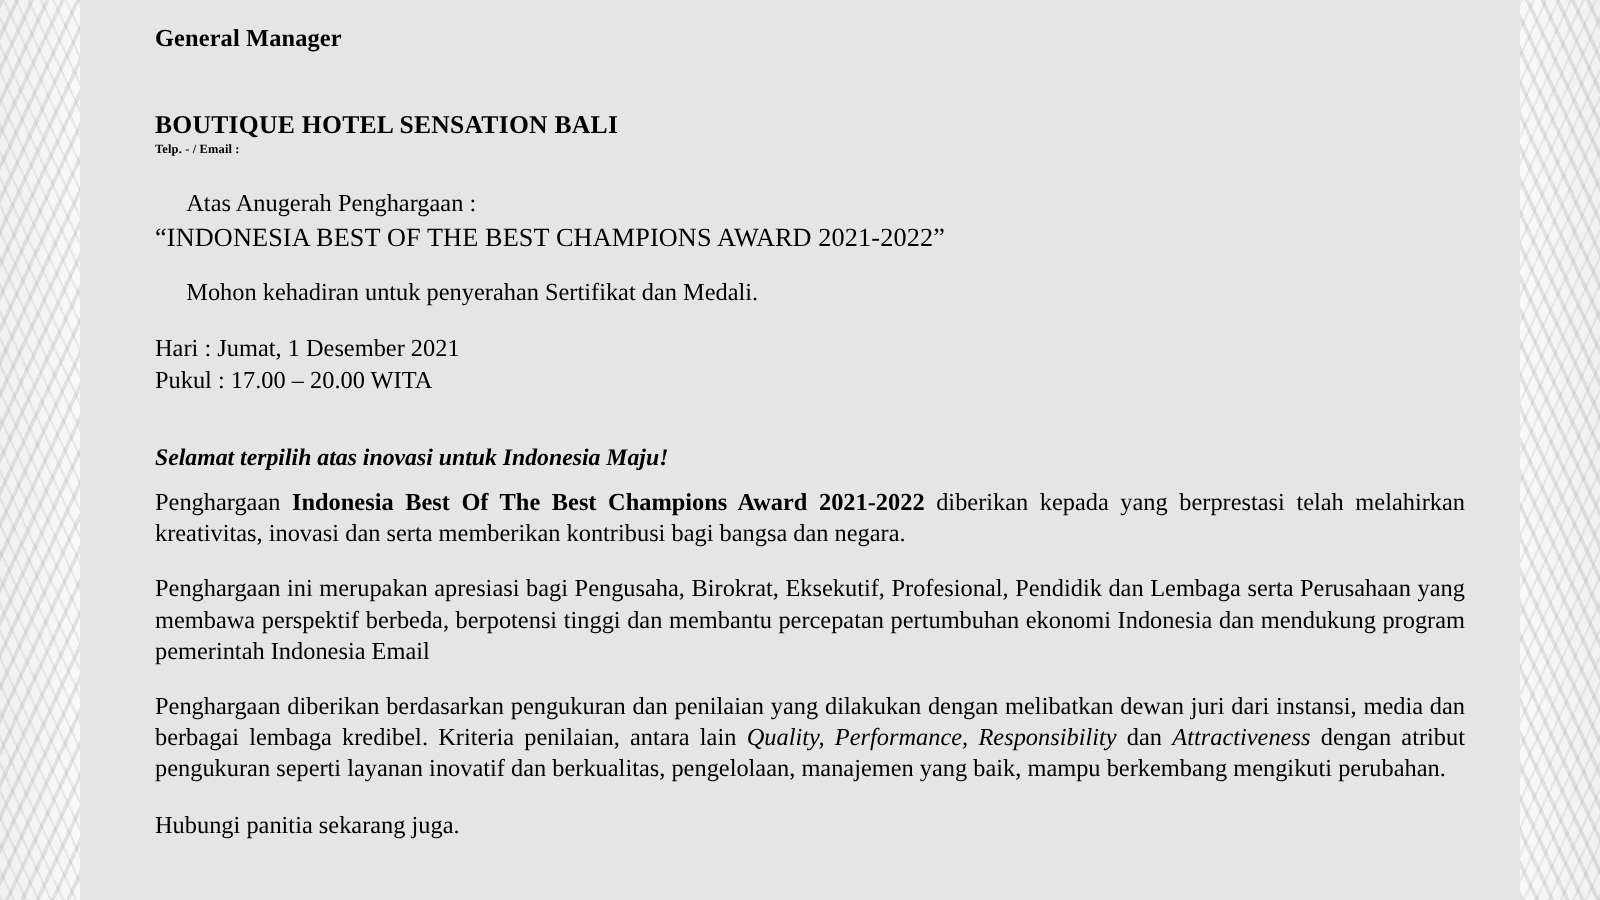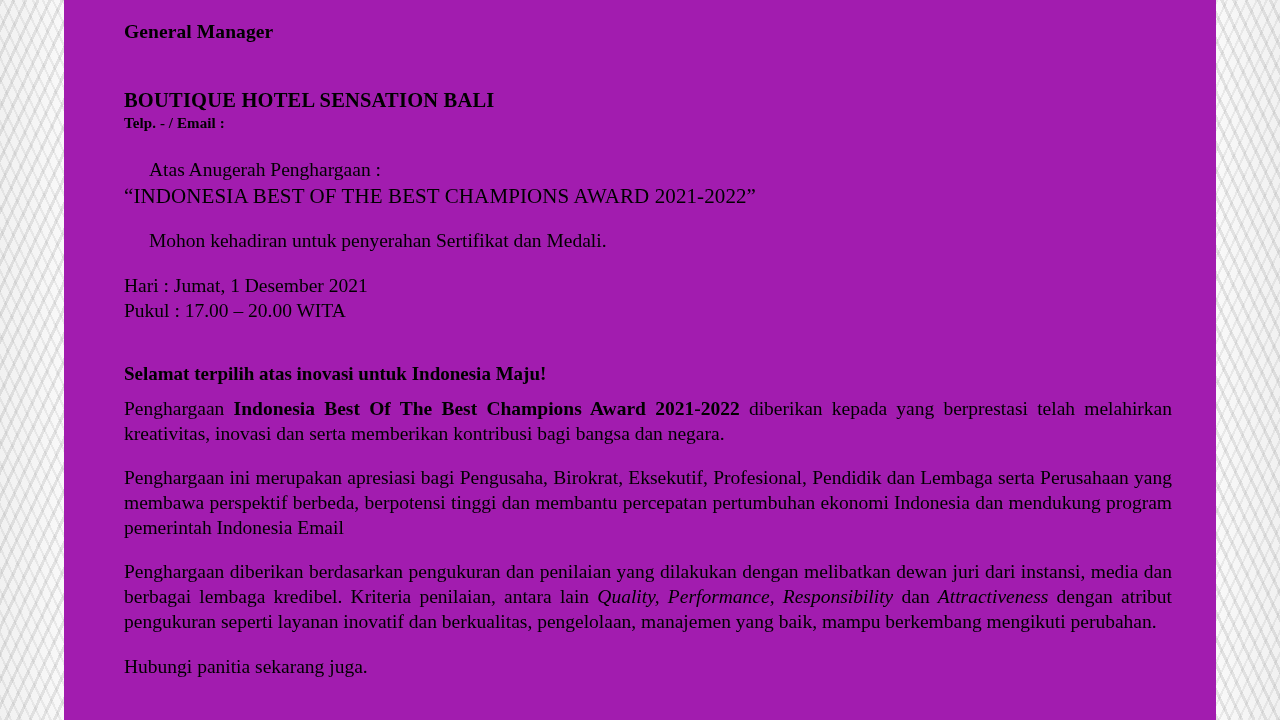--- a/index.html
+++ b/index.html
@@ -51,21 +51,21 @@
         rgba(255,255,255,0) 9px),
       linear-gradient(to left, #efefef, #f8f8f8);
   }
 
   .sheet {
     position: absolute;
     left: 64px;
     right: 64px;
     top: 0;
     bottom: 0;
-    background: #a21caf;
+    background: #e5e5e5;
   }
 
   .content {
     position: absolute;
     left: 60px;   
     right: 44px;  
     top: 20px;
   }
 
   .ln {
@@ -77,21 +77,21 @@
     font-weight: bold;
     letter-spacing: 0.1px;
   }
   .addr-org {
     font-size: 20.5px;
     font-weight: bold;
     letter-spacing: 0.2px;
     margin-top: 44px;
   }
   .addr-contact {
-    font-size: 15px;
+    font-size: 10px;
     font-weight: bold;
     margin-top: 1px;
     letter-spacing: 0.1px;
   }
 
   .gap-lg { height: 26px; }
   .gap-md { height: 20px; }
   .gap-xl { height: 38px; }
 
   .reg {
@@ -106,20 +106,21 @@
   }
 
   .detail {
     font-size: 19.5px;
     line-height: 1.29;
   }
 
   .congrats {
     font-size: 19px;
     font-weight: bold;
+    font-style: italic;
   }
 
   .para {
     font-size: 19.5px;
     line-height: 1.28;
     text-align: justify;
     margin-top: 16px;
   }
   .para b { font-weight: bold; }
   .para i { }

